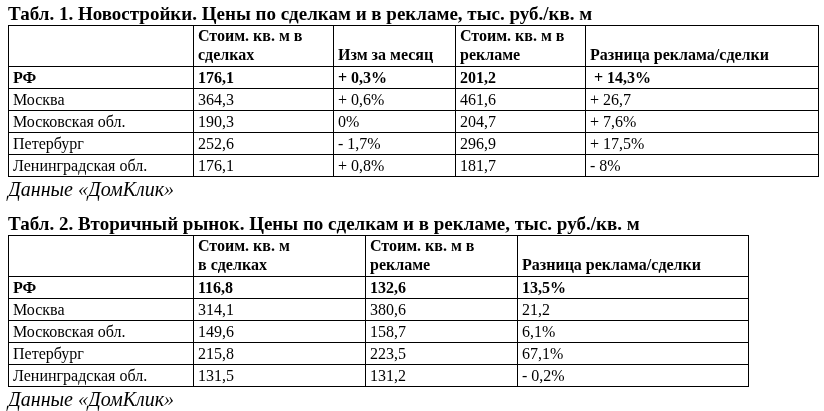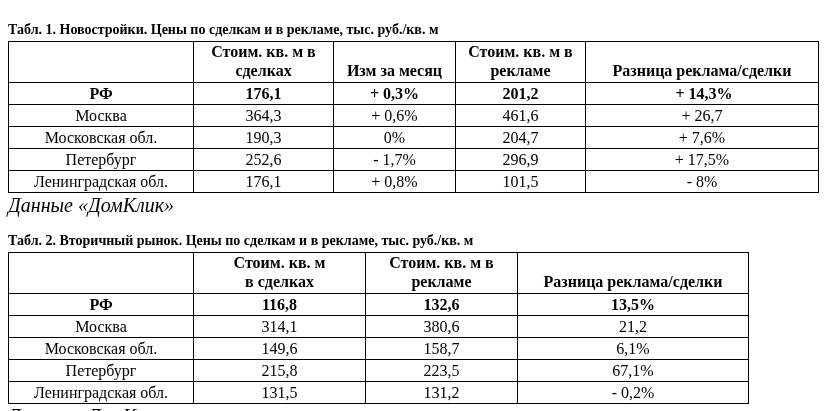--- a/index.html
+++ b/index.html
@@ -11,38 +11,38 @@
   .page {
     position:relative;
     width:824px;
     height:411px;
     box-sizing:border-box;
     padding:3px 6px 0 8px;
     overflow:hidden;
     background:#ffffff;
   }
   .tbl-title {
-    font-size:14px;
+    font-size:19px;
     font-weight:bold;
     line-height:18px;
-    margin:18px 0 2px 0;
+    margin:2px 0 2px 0;
     white-space:nowrap;
   }
   table.tbl {
     border-collapse:collapse;
     table-layout:fixed;
     font-size:16px;
   }
   table.t1 { width:810px; }
   table.t2 { width:740px; }
   .tbl th, .tbl td {
     border:1px solid #000000;
     padding:0 4px;
     overflow:hidden;
-    text-align:center;
+    text-align:left;
   }
   .tbl thead tr { height:40px; }
   .tbl tbody tr { height:22px; }
   .tbl th {
     font-weight:bold;
     vertical-align:bottom;
     white-space:pre-line;
     line-height:19px;
     padding-bottom:2px;
   }
@@ -113,21 +113,21 @@
           <td>Петербург</td>
           <td>252,6</td>
           <td>- 1,7%</td>
           <td>296,9</td>
           <td>+ 17,5%</td>
         </tr>
         <tr>
           <td>Ленинградская обл.</td>
           <td>176,1</td>
           <td>+ 0,8%</td>
-          <td>101,5</td>
+          <td>181,7</td>
           <td>- 8%</td>
         </tr>
       </tbody>
     </table>
 
     <div class="src-note">Данные «ДомКлик»</div>
   </section>
 
   <section>
     <div class="tbl-title">Табл. 2. Вторичный рынок. Цены по сделкам и в рекламе, тыс. руб./кв. м</div>

